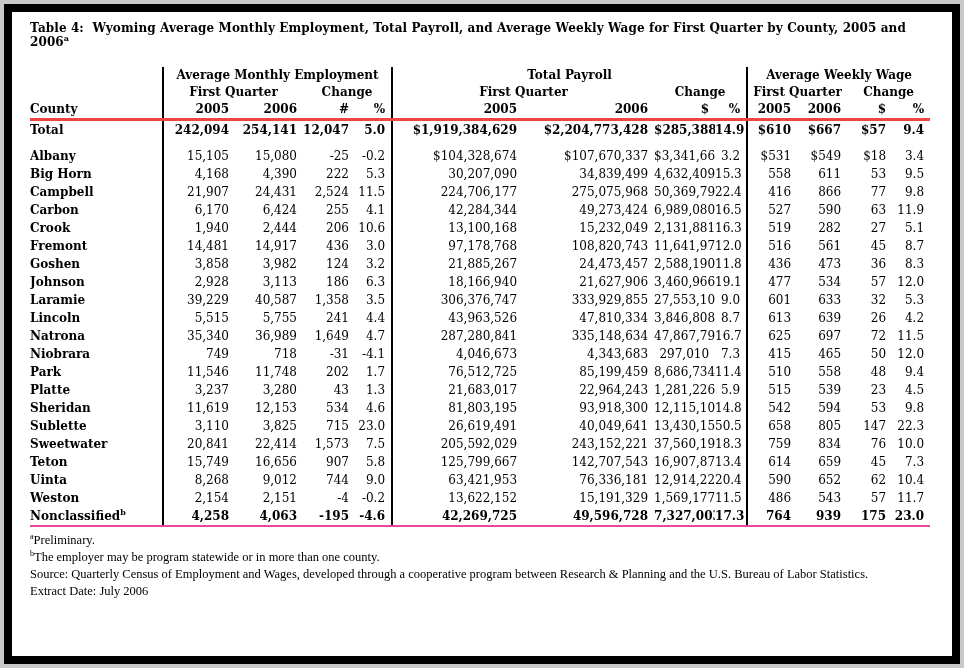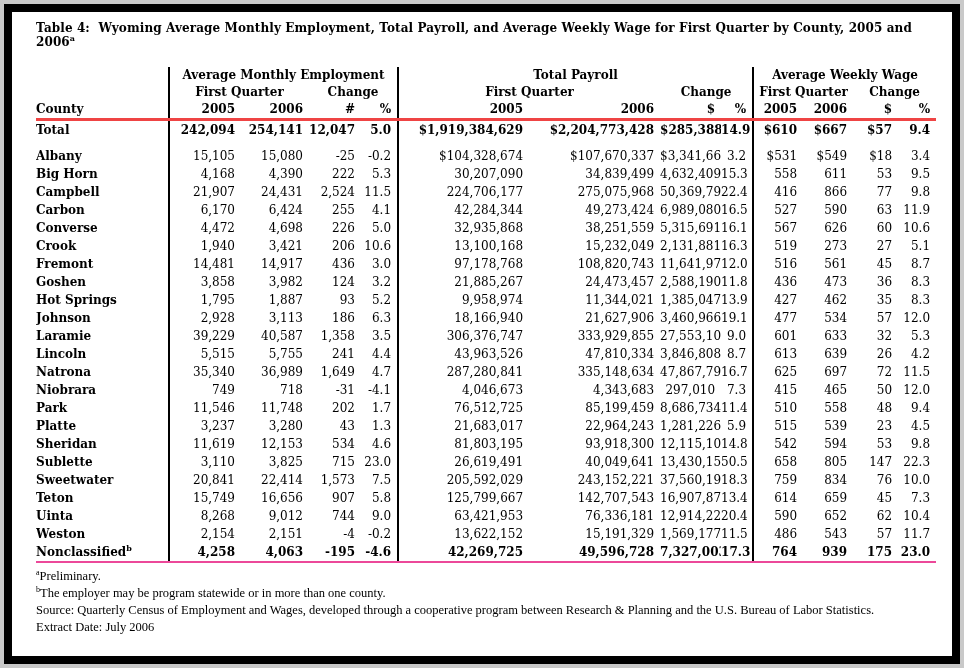--- a/index.html
+++ b/index.html
@@ -1,18 +1,18 @@
 <!DOCTYPE html>
 <html><head>
 <meta charset="utf-8">
 <style>
   html,body{margin:0;padding:0;width:964px;height:668px;overflow:hidden;background:#c9c9c9;}
   .frame{position:absolute;left:4px;top:4px;width:956px;height:660px;box-sizing:border-box;
          border:8px solid #000;background:#fff;color:#000;font-family:"DejaVu Serif",serif;}
-  .content{padding:9px 14px 0 24px;}
+  .content{padding:9px 14px 0 18px;}
   .title{font-size:12px;font-weight:bold;white-space:pre-wrap;letter-spacing:0.1px;}
   table{border-collapse:collapse;table-layout:fixed;width:900px;margin-top:18px;}
   th,td{padding:0;font-size:12px;line-height:17px;overflow:hidden;font-weight:normal;}
   .num{text-align:right;padding-right:6px;}
   .cl{text-align:left;font-weight:bold;}
   .g{font-weight:bold;text-align:center;}
   thead th{font-weight:bold;}
   tr.h1 th, tr.h1 td{height:17px;vertical-align:bottom;}
   tr.h2 th, tr.h2 td{height:16px;}
   tr.h3 th{height:17px;vertical-align:bottom;border-bottom:3px solid #ef4444;}
@@ -156,46 +156,31 @@
             <td class="num gs">42,284,344</td>
             <td class="num">49,273,424</td>
             <td class="num">6,989,080</td>
             <td class="num">16.5</td>
             <td class="num gs">527</td>
             <td class="num">590</td>
             <td class="num">63</td>
             <td class="num">11.9</td>
           </tr>
           <tr>
-            <td class="cl"><span>Converse</span><sup></sup></td>
-            <td class="num gs">4,472</td>
-            <td class="num">4,698</td>
-            <td class="num">226</td>
-            <td class="num">5.0</td>
-            <td class="num gs">32,935,868</td>
-            <td class="num">38,251,559</td>
-            <td class="num">5,315,691</td>
-            <td class="num">16.1</td>
-            <td class="num gs">567</td>
-            <td class="num">626</td>
-            <td class="num">60</td>
-            <td class="num">10.6</td>
-          </tr>
-          <tr>
             <td class="cl"><span>Crook</span><sup></sup></td>
             <td class="num gs">1,940</td>
-            <td class="num">3,421</td>
+            <td class="num">2,444</td>
             <td class="num">206</td>
             <td class="num">10.6</td>
             <td class="num gs">13,100,168</td>
             <td class="num">15,232,049</td>
             <td class="num">2,131,881</td>
             <td class="num">16.3</td>
             <td class="num gs">519</td>
-            <td class="num">273</td>
+            <td class="num">282</td>
             <td class="num">27</td>
             <td class="num">5.1</td>
           </tr>
           <tr>
             <td class="cl"><span>Fremont</span><sup></sup></td>
             <td class="num gs">14,481</td>
             <td class="num">14,917</td>
             <td class="num">436</td>
             <td class="num">3.0</td>
             <td class="num gs">97,178,768</td>
@@ -213,35 +198,20 @@
             <td class="num">3,982</td>
             <td class="num">124</td>
             <td class="num">3.2</td>
             <td class="num gs">21,885,267</td>
             <td class="num">24,473,457</td>
             <td class="num">2,588,190</td>
             <td class="num">11.8</td>
             <td class="num gs">436</td>
             <td class="num">473</td>
             <td class="num">36</td>
-            <td class="num">8.3</td>
-          </tr>
-          <tr>
-            <td class="cl"><span>Hot Springs</span><sup></sup></td>
-            <td class="num gs">1,795</td>
-            <td class="num">1,887</td>
-            <td class="num">93</td>
-            <td class="num">5.2</td>
-            <td class="num gs">9,958,974</td>
-            <td class="num">11,344,021</td>
-            <td class="num">1,385,047</td>
-            <td class="num">13.9</td>
-            <td class="num gs">427</td>
-            <td class="num">462</td>
-            <td class="num">35</td>
             <td class="num">8.3</td>
           </tr>
           <tr>
             <td class="cl"><span>Johnson</span><sup></sup></td>
             <td class="num gs">2,928</td>
             <td class="num">3,113</td>
             <td class="num">186</td>
             <td class="num">6.3</td>
             <td class="num gs">18,166,940</td>
             <td class="num">21,627,906</td>

